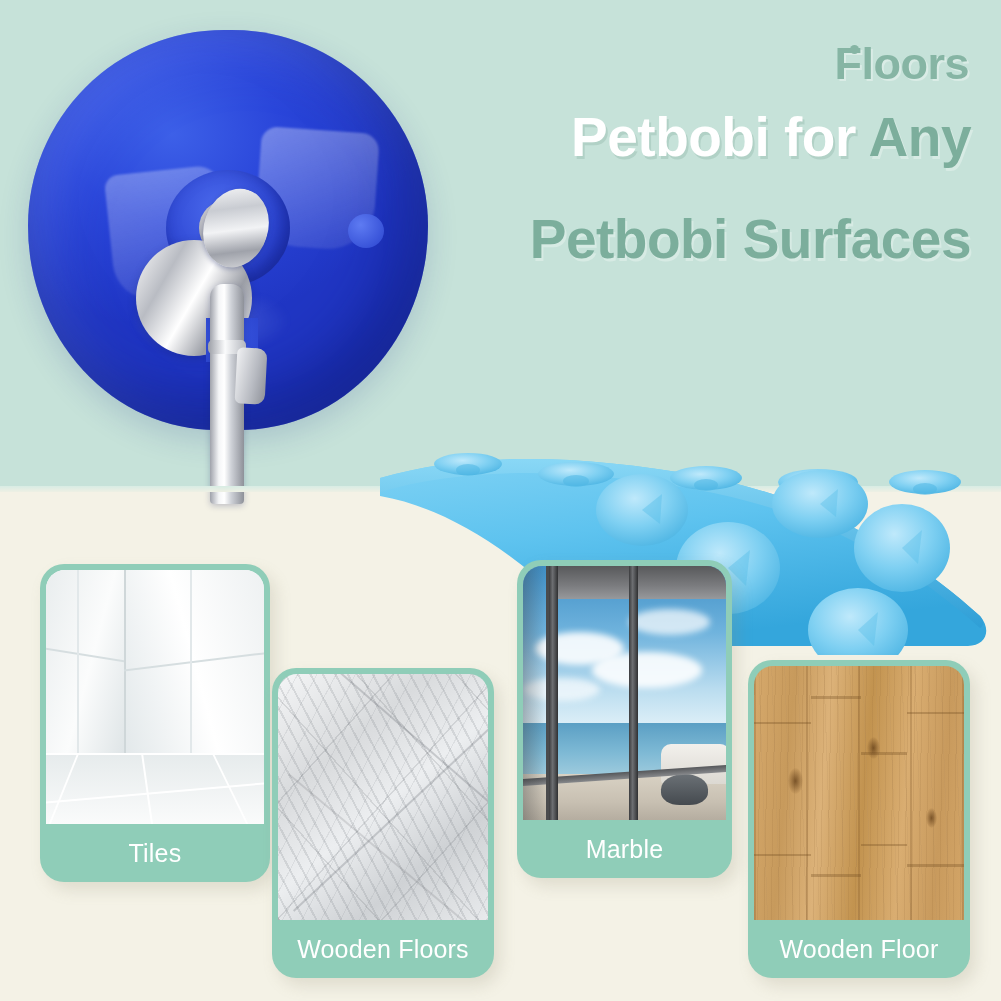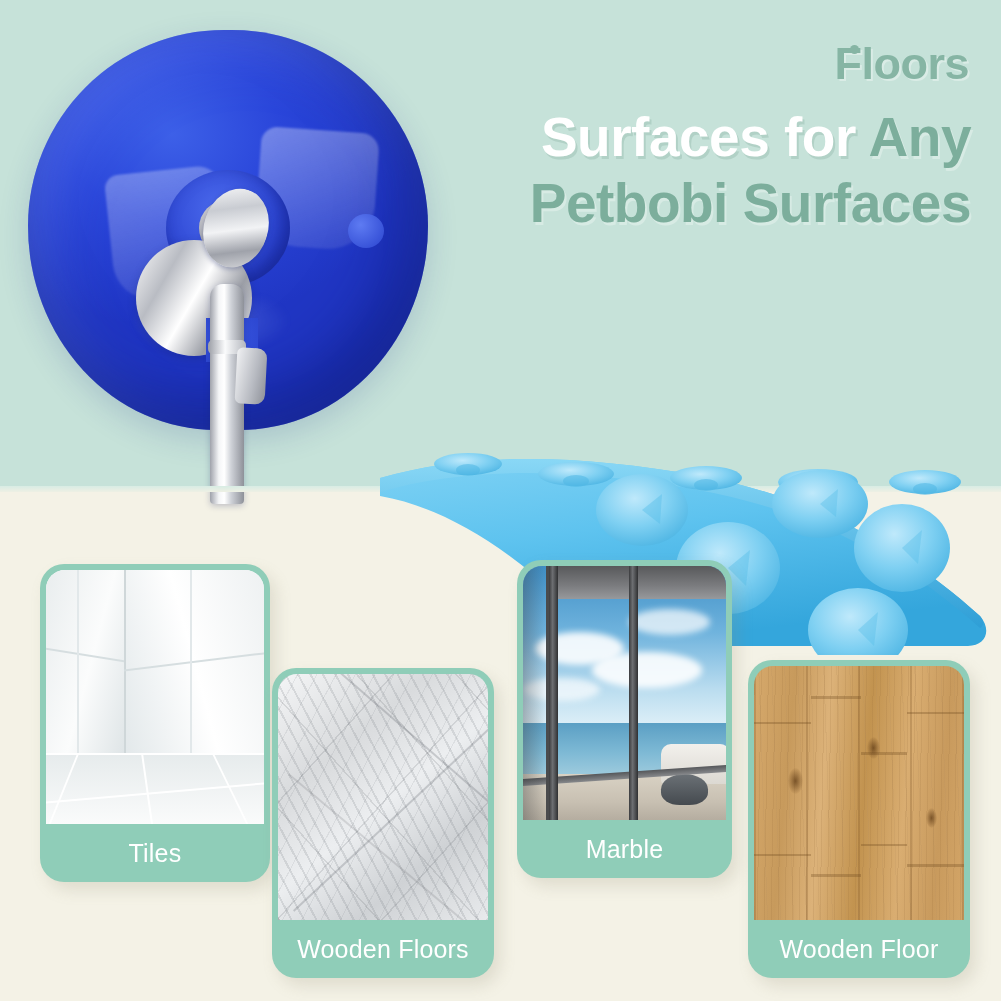--- a/index.html
+++ b/index.html
@@ -47,21 +47,21 @@
   }
 
   
   .headline{
     position:absolute; right:30px; top:104px; width:620px;
     text-align:right;
     font-size:55px; font-weight:bold; line-height:66px;
     letter-spacing:-0.5px;
   }
   .hl-white{ color:#ffffff; text-shadow:2px 3px 0 rgba(128,170,155,.30); }
-  .hl-green{ color:#7cae9c; text-shadow:2px 3px 0 rgba(255,255,255,.30); }
+  .hl-green{ color:#7cae9c; text-shadow:2px 3px 0 rgba(255,255,255,.30);margin-top:36px; }
 
   
   .hero-cup{
     position:absolute; left:18px; top:22px; width:420px; height:440px;
   }
   .cup-disc{
     position:absolute; left:10px; top:8px; width:400px; height:400px;
     border-radius:50% 50% 48% 48%/50% 50% 52% 52%;
     background:
       radial-gradient(ellipse 60% 48% at 36% 26%, #3d60e8 0%, #2a46da 45%, #2036c4 100%);
@@ -326,21 +326,21 @@
       <div class="hook-lever"></div>
     </div>
 
     <div class="logo">
       <span>Floors</span>
       <span class="logo-dot"></span>
     </div>
 
     <div class="headline">
       <div>
-        <span class="hl-white">Surfaces for </span><span class="hl-green">Any</span>
+        <span class="hl-white">Petbobi for </span><span class="hl-green">Any</span>
       </div>
       <div class="hl-green">Petbobi Surfaces</div>
     </div>
 
   </div>
 
   <div class="mat-wrap">
     <svg class="mat-svg" width="621" height="215" viewBox="0 0 621 215">
       <defs>
         <linearGradient id="matTop" x1="0" y1="0" x2="0.4" y2="1">

